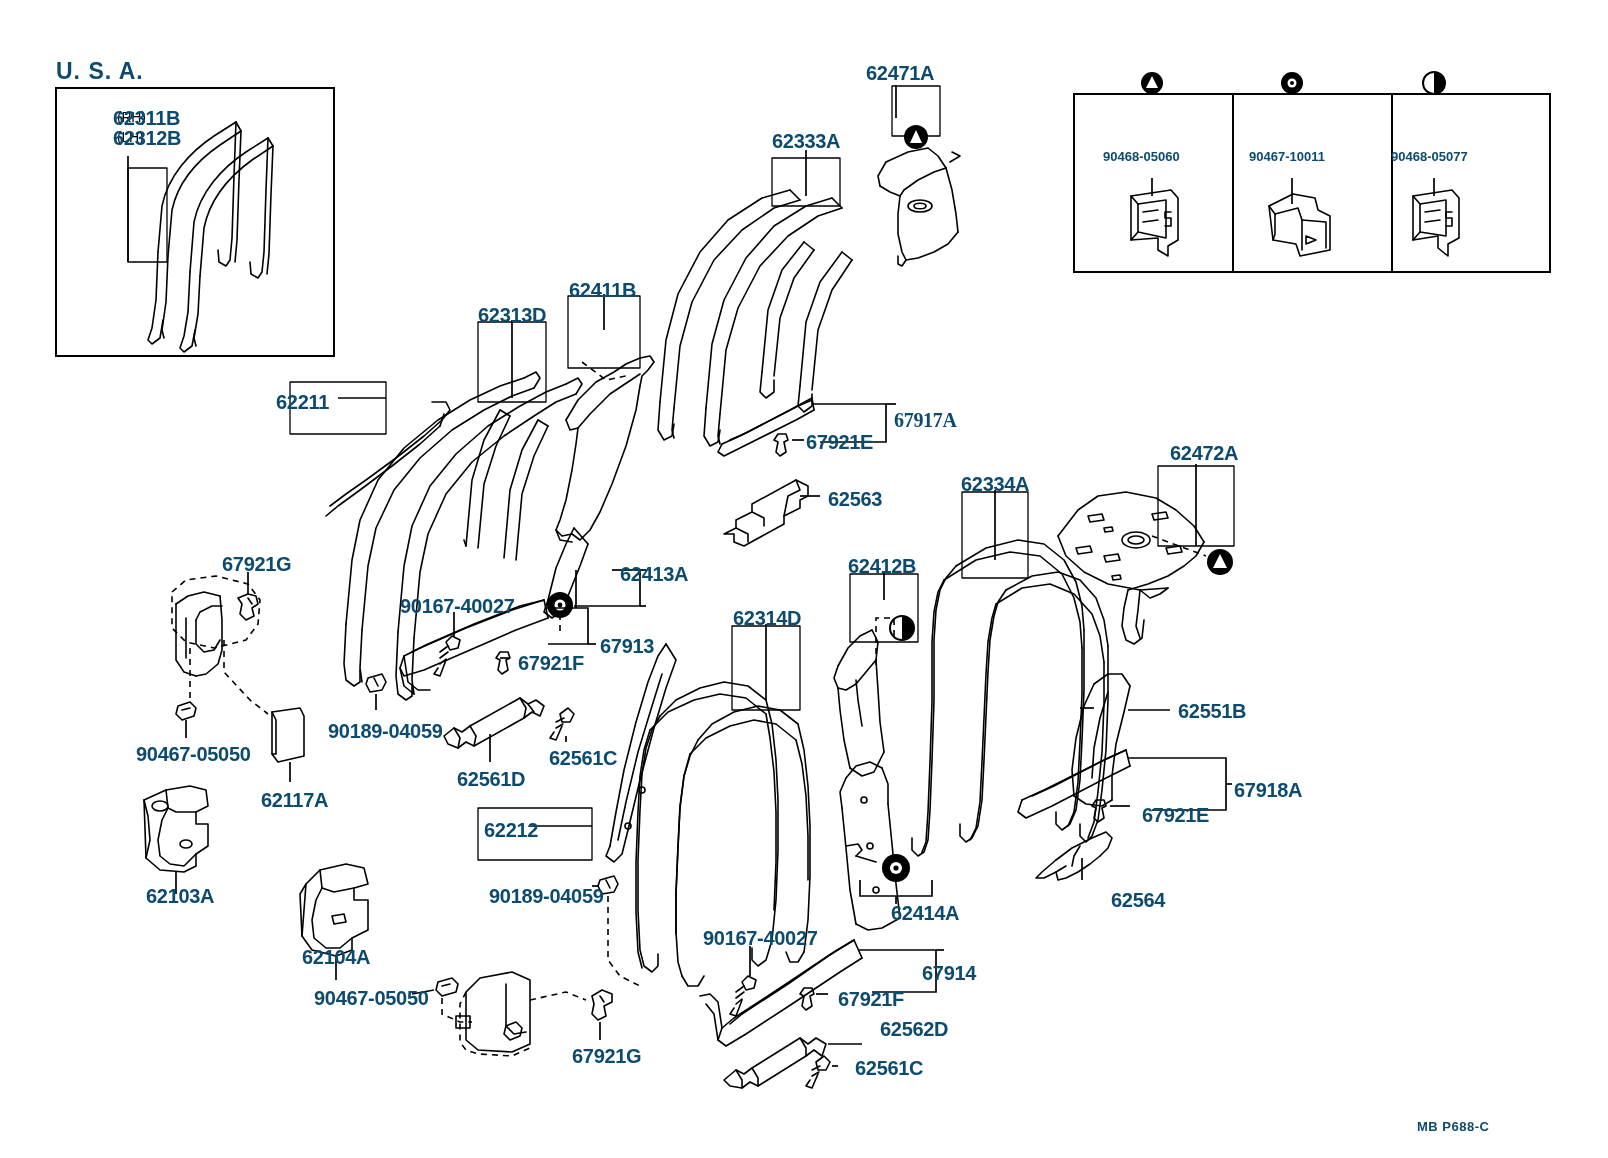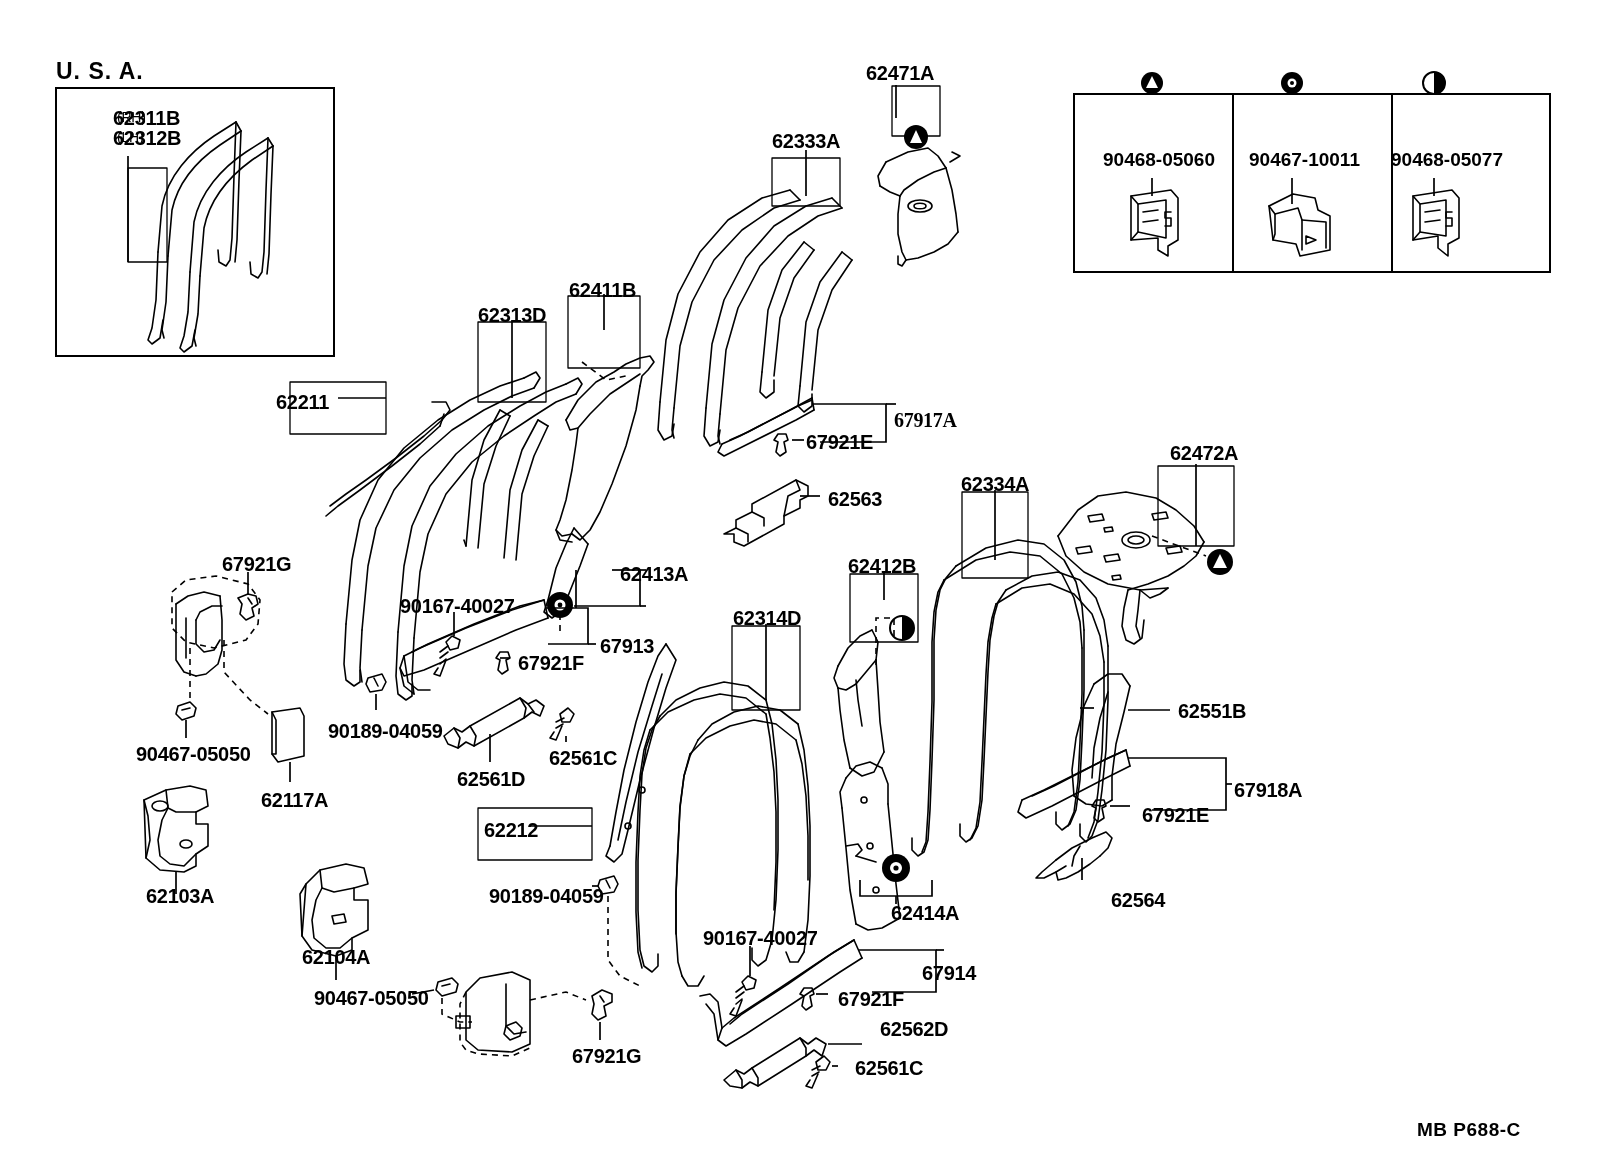--- a/index.html
+++ b/index.html
@@ -13,24 +13,24 @@
   svg#art{position:absolute;left:0;top:0;width:1608px;height:1158px;}
 
   .lbl{
     position:absolute;
     font-family:"Liberation Sans", sans-serif;
     font-weight:bold;
     font-size:20px;
     letter-spacing:-0.3px;
     white-space:nowrap;
     line-height:1;
-    color:#000000;
+    color:#0c4a6e;
   }
   .lbl.usa{font-size:23px;letter-spacing:1px;}
-  .lbl.code{font-size:19px;letter-spacing:0px;}
+  .lbl.code{font-size:13px;letter-spacing:0px;}
   .sub{font-size:14px;font-weight:normal;letter-spacing:-0.2px;}
 </style>
 </head>
 <body>
 
 <div id="stage">
 
 <svg id="art" viewBox="0 0 1608 1158" xmlns="http://www.w3.org/2000/svg">
   <defs>
     <style>

